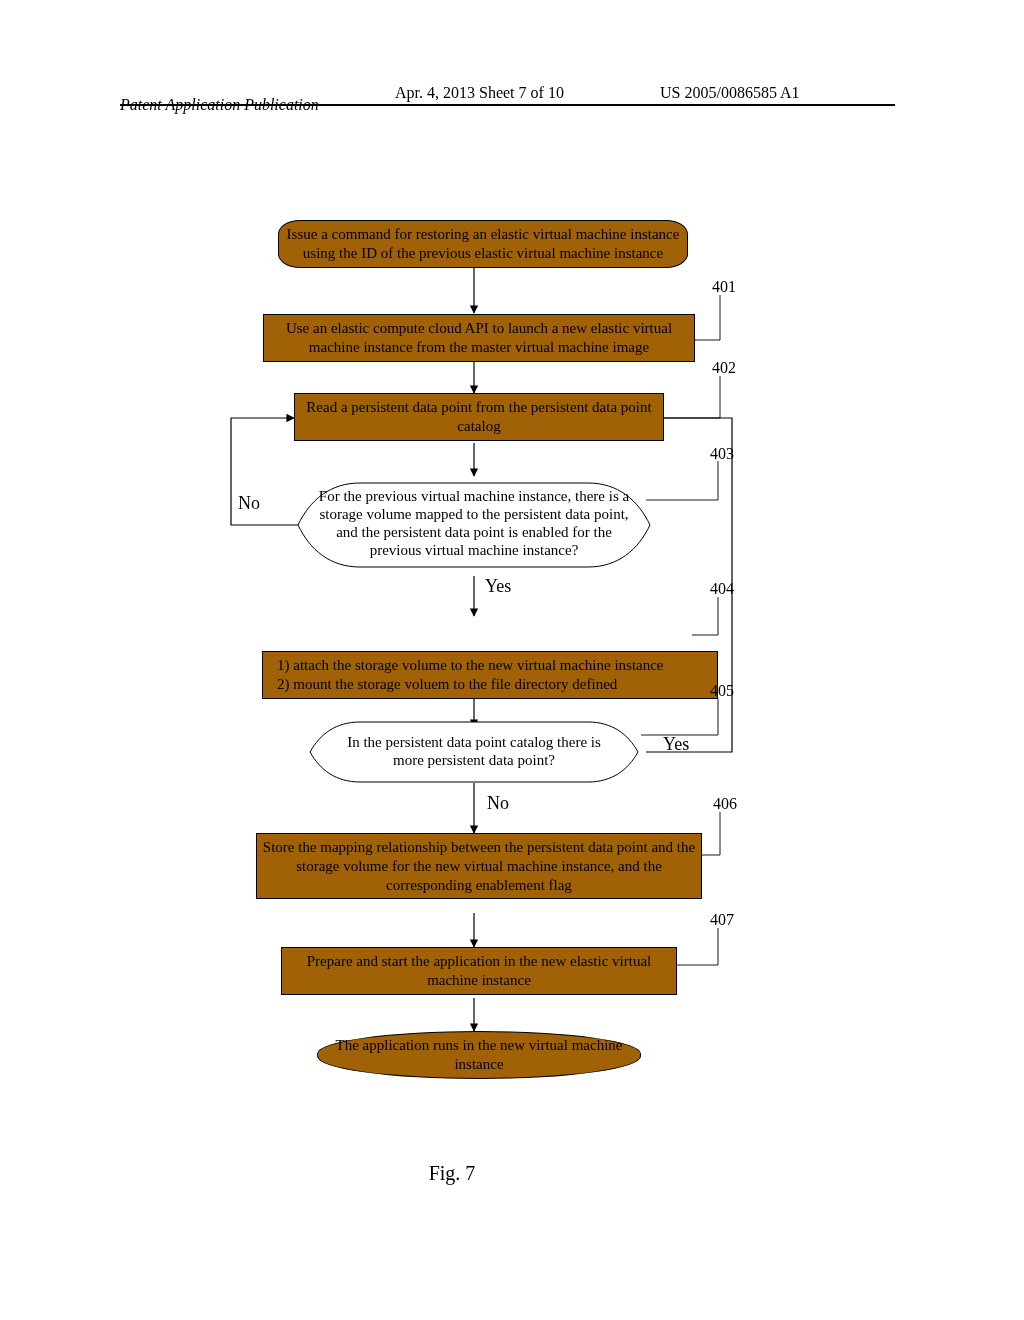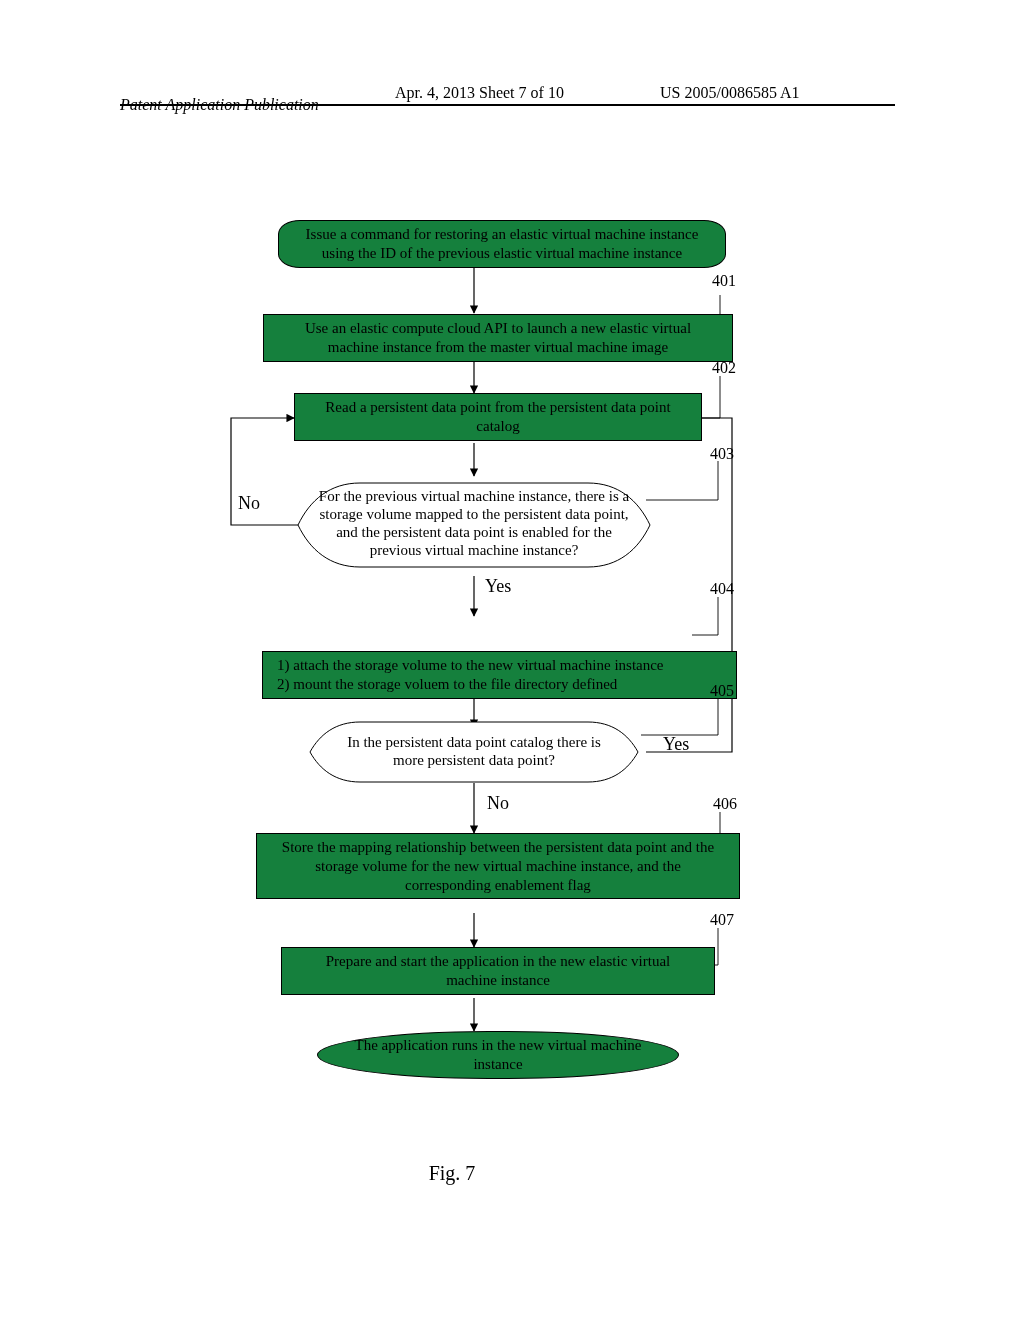--- a/index.html
+++ b/index.html
@@ -39,23 +39,23 @@
   .header-rule {
     position: absolute;
     top: 104px;
     left: 120px;
     width: 775px;
     border-top: 2px solid #000;
   }
   .box {
     position: absolute;
     border: 1px solid #000;
-    background: #15803d;
+    background: #a16207;
     text-align: center;
-    padding: 4px 23px;
+    padding: 4px 4px;
     line-height: 1.25;
   }
   .curved {
     
     border-radius: 22px / 14px;
   }
   .terminator {
     border-radius: 200px / 28px;
   }
   .label {
@@ -145,21 +145,21 @@
              L 588 722
              C 612 722, 628 734, 638 752
              C 628 770, 612 782, 588 782
              L 360 782
              C 336 782, 320 770, 310 752 Z" fill="#fff" stroke="#000" stroke-width="1"></path>
   </svg>
 
   <div class="box curved" style="left:278px; top:220px; width:400px;">Issue a command for restoring an elastic virtual machine instance using the ID of the previous elastic virtual machine instance</div>
 
   <div class="box" style="left:263px; top:314px; width:422px;">Use an elastic compute cloud API to launch a new elastic virtual machine instance from the master virtual machine image</div>
-  <div class="ref" style="left:712px; top:272px;">401</div>
+  <div class="ref" style="left:712px; top:278px;">401</div>
 
   <div class="box" style="left:294px; top:393px; width:360px;">Read a persistent data point from the persistent data point catalog</div>
   <div class="ref" style="left:712px; top:359px;">402</div>
 
   <div style="position:absolute; left:313px; top:487px; width:322px; text-align:center; line-height:1.2;">For the previous virtual machine instance, there is a storage volume mapped to the persistent data point, and the persistent data point is enabled for the previous virtual machine instance?</div>
   <div class="ref" style="left:710px; top:445px;">403</div>
   <div class="label" style="left:238px; top:493px;">No</div>
   <div class="label" style="left:485px; top:576px;">Yes</div>
 
   <div class="box two-line" style="left:256px; top:651px; width:436px; text-align:left; padding-left:14px;margin-left:6px;">1)  attach the storage volume to the new virtual machine instance

